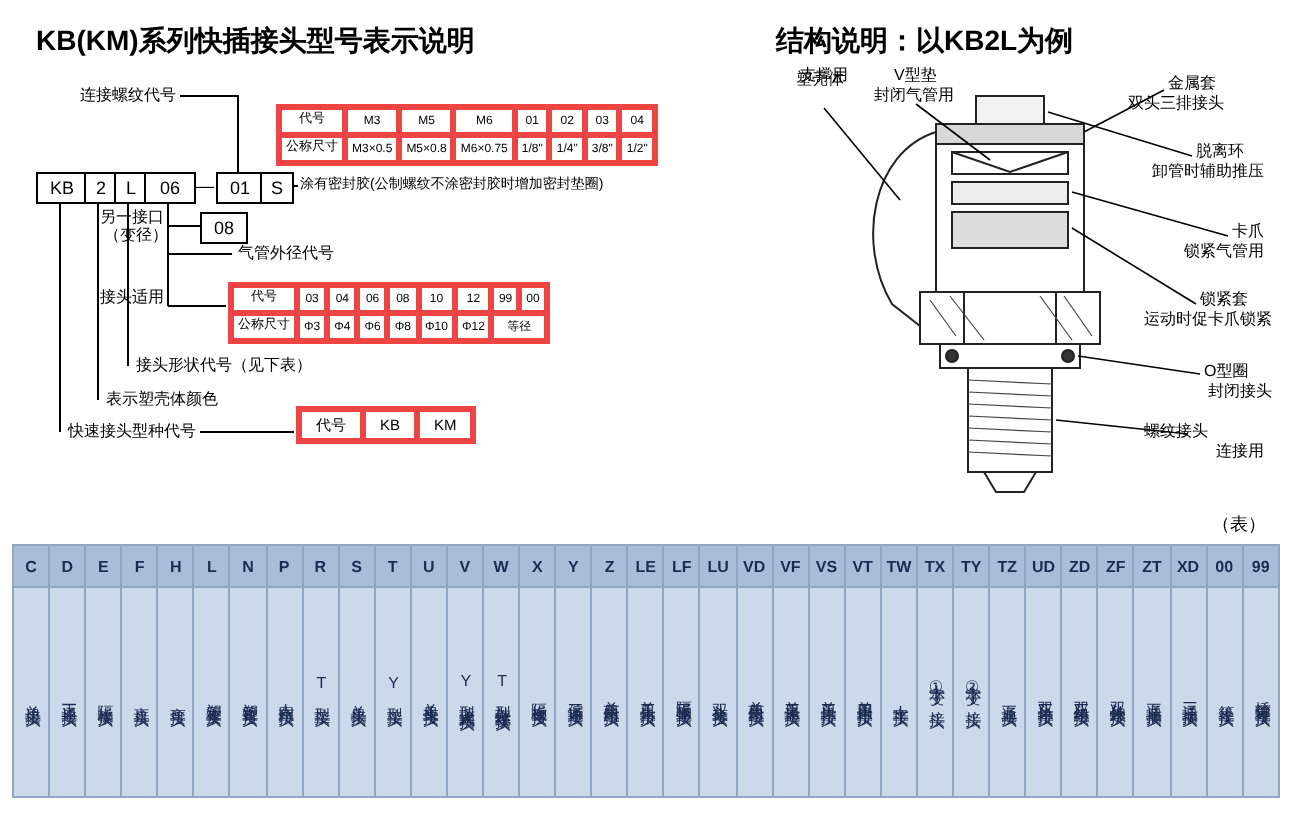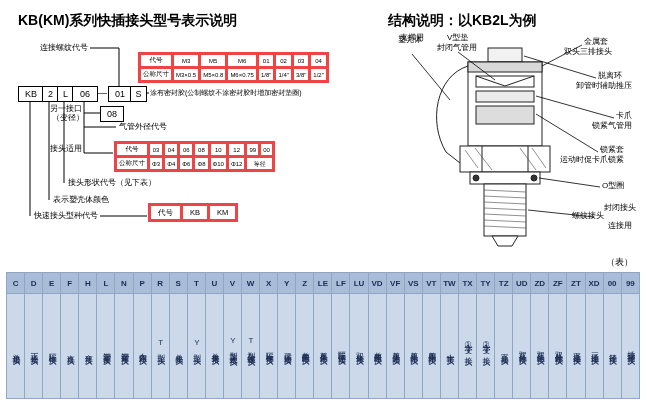--- a/index.html
+++ b/index.html
@@ -177,23 +177,23 @@
   <div class="lbl" style="left:400px;top:34px">支撑用</div>
   <div class="lbl" style="left:447px;top:34px">V型垫</div>
   <div class="lbl" style="left:437px;top:44px">封闭气管用</div>
   <div class="lbl" style="left:584px;top:38px">金属套</div>
   <div class="lbl" style="left:564px;top:48px">双头三排接头</div>
   <div class="lbl" style="left:598px;top:72px">脱离环</div>
   <div class="lbl" style="left:576px;top:82px">卸管时辅助推压</div>
   <div class="lbl" style="left:616px;top:112px">卡爪</div>
   <div class="lbl" style="left:592px;top:122px">锁紧气管用</div>
   <div class="lbl" style="left:600px;top:146px">锁紧套</div>
-  <div class="lbl" style="left:560px;top:156px">运动时促卡爪锁紧</div>
+  <div class="lbl" style="left:572px;top:156px">运动时促卡爪锁紧</div>
   <div class="lbl" style="left:602px;top:182px">O型圈</div>
-  <div class="lbl" style="left:604px;top:204px">封闭接头</div>
+  <div class="lbl" style="left:604px;top:192px">封闭接头</div>
   <div class="lbl" style="left:572px;top:212px">螺纹接头</div>
   <div class="lbl" style="left:608px;top:222px">连接用</div>
 
   <div class="note" style="left:606px;top:256px">（表）</div>
 
   <table id="shape-table">
     <tbody>
       <tr id="shape-codes">
           <td class="scode">C</td>
           <td class="scode">D</td>

